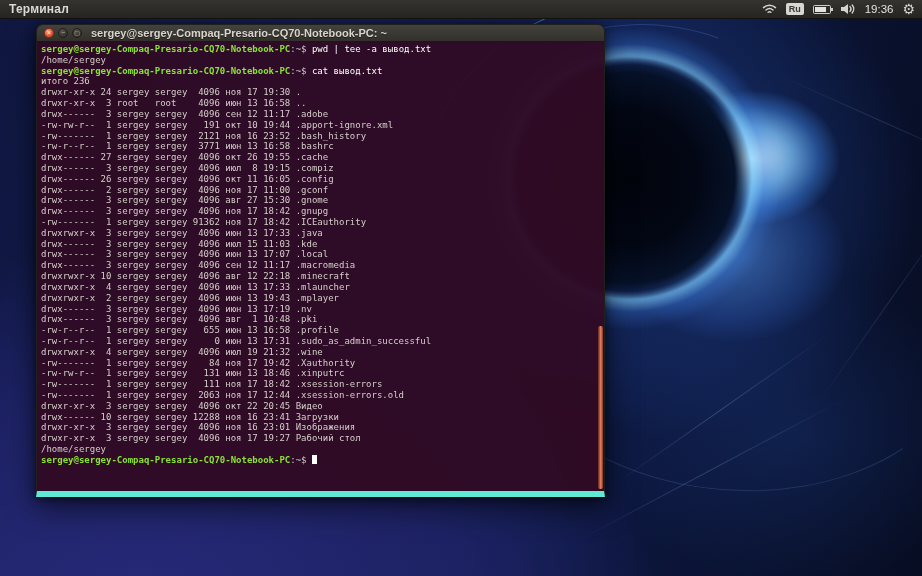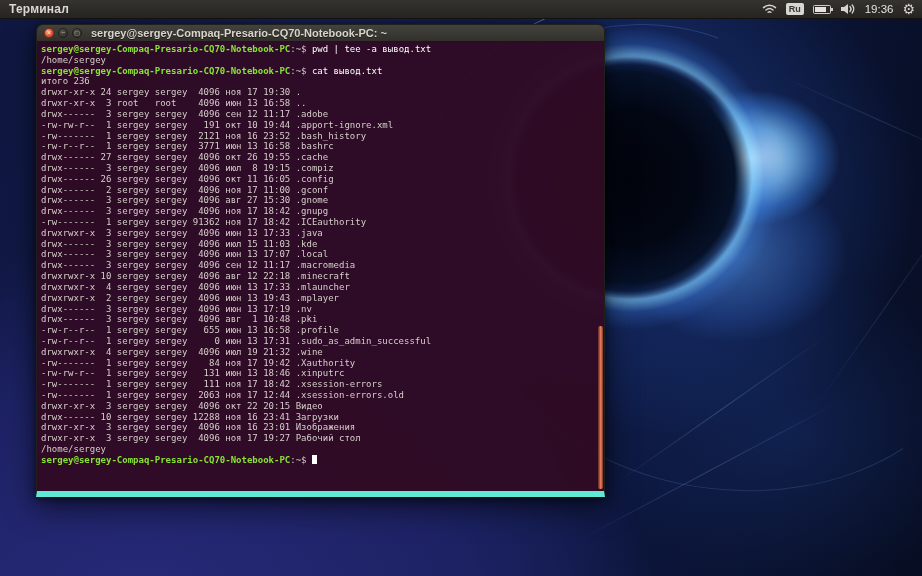--- a/index.html
+++ b/index.html
@@ -178,21 +178,21 @@
           <div class="term-line">drwxrwxr-x  2 sergey sergey  4096 июн 13 19:43 .mplayer</div>
           <div class="term-line">drwx------  3 sergey sergey  4096 июн 13 17:19 .nv</div>
           <div class="term-line">drwx------  3 sergey sergey  4096 авг  1 10:48 .pki</div>
           <div class="term-line">-rw-r--r--  1 sergey sergey   655 июн 13 16:58 .profile</div>
           <div class="term-line">-rw-r--r--  1 sergey sergey     0 июн 13 17:31 .sudo_as_admin_successful</div>
           <div class="term-line">drwxrwxr-x  4 sergey sergey  4096 июл 19 21:32 .wine</div>
           <div class="term-line">-rw-------  1 sergey sergey    84 ноя 17 19:42 .Xauthority</div>
           <div class="term-line">-rw-rw-r--  1 sergey sergey   131 июн 13 18:46 .xinputrc</div>
           <div class="term-line">-rw-------  1 sergey sergey   111 ноя 17 18:42 .xsession-errors</div>
           <div class="term-line">-rw-------  1 sergey sergey  2063 ноя 17 12:44 .xsession-errors.old</div>
-          <div class="term-line">drwxr-xr-x  3 sergey sergey  4096 окт 22 20:15 Видео</div>
+          <div class="term-line">drwxr-xr-x  3 sergey sergey  4096 окт 22 20:45 Видео</div>
           <div class="term-line">drwx------ 10 sergey sergey 12288 ноя 16 23:41 Загрузки</div>
           <div class="term-line">drwxr-xr-x  3 sergey sergey  4096 ноя 16 23:01 Изображения</div>
           <div class="term-line">drwxr-xr-x  3 sergey sergey  4096 ноя 17 19:27 Рабочий стол</div>
           <div class="term-line">/home/sergey</div>
           <div class="term-line"><span class="prompt">sergey@sergey-Compaq-Presario-CQ70-Notebook-PC</span><span>:~$</span><span class="cmd"> </span><span class="cursor"></span></div>
         </div>
       <div class="scroll-thumb"></div>
     </div>
   </div>
 

